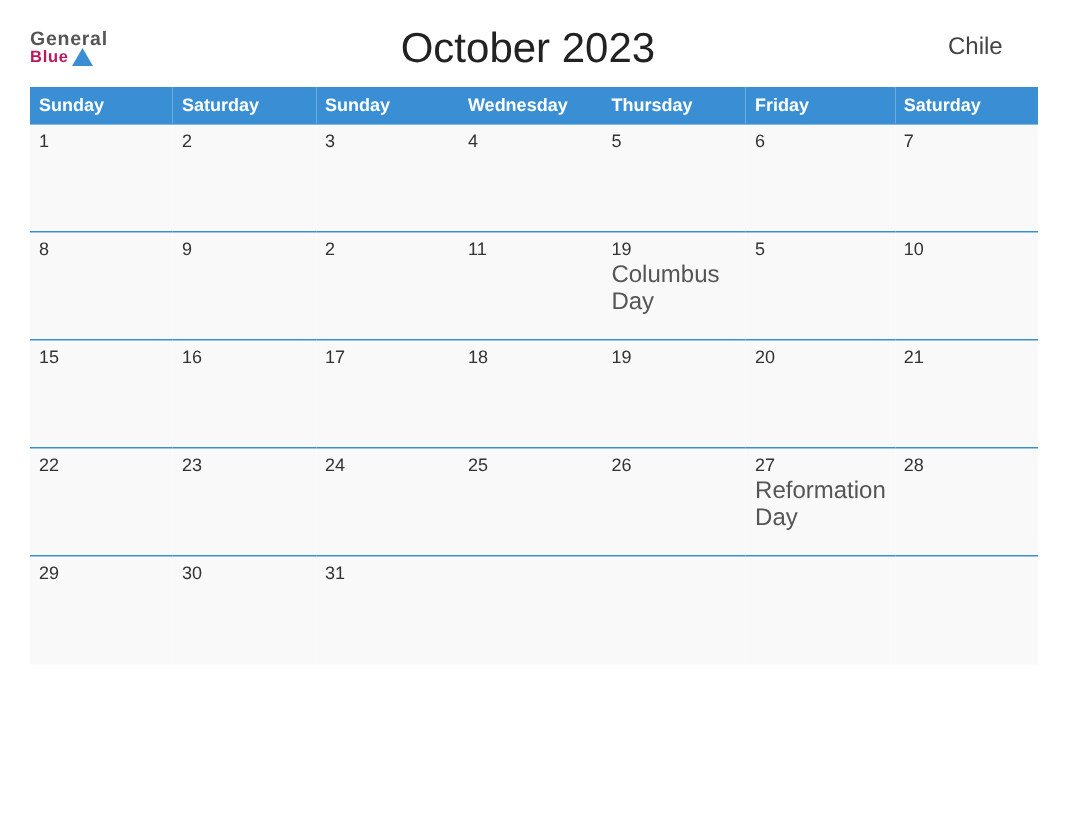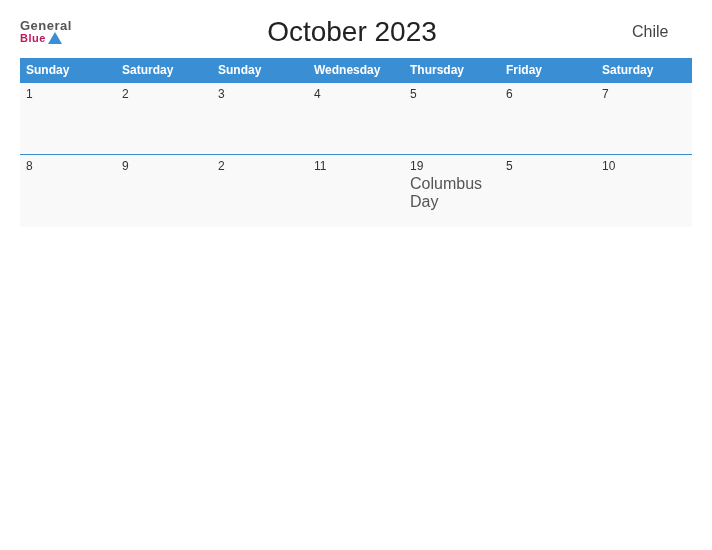--- a/index.html
+++ b/index.html
@@ -179,15 +179,77 @@
             <span class="day-num">19</span>
             <span class="day-event">Columbus Day</span>
           </td>
           <td>
             <span class="day-num">5</span>
           </td>
           <td>
             <span class="day-num">10</span>
           </td>
         </tr>
+        <tr>
+          <td>
+            <span class="day-num">15</span>
+          </td>
+          <td>
+            <span class="day-num">16</span>
+          </td>
+          <td>
+            <span class="day-num">17</span>
+          </td>
+          <td>
+            <span class="day-num">18</span>
+          </td>
+          <td>
+            <span class="day-num">19</span>
+          </td>
+          <td>
+            <span class="day-num">20</span>
+          </td>
+          <td>
+            <span class="day-num">21</span>
+          </td>
+        </tr>
+        <tr>
+          <td>
+            <span class="day-num">22</span>
+          </td>
+          <td>
+            <span class="day-num">23</span>
+          </td>
+          <td>
+            <span class="day-num">24</span>
+          </td>
+          <td>
+            <span class="day-num">25</span>
+          </td>
+          <td>
+            <span class="day-num">26</span>
+          </td>
+          <td>
+            <span class="day-num">27</span>
+            <span class="day-event">Reformation Day</span>
+          </td>
+          <td>
+            <span class="day-num">28</span>
+          </td>
+        </tr>
+        <tr class="last-row">
+          <td>
+            <span class="day-num">29</span>
+          </td>
+          <td>
+            <span class="day-num">30</span>
+          </td>
+          <td>
+            <span class="day-num">31</span>
+          </td>
+          <td></td>
+          <td></td>
+          <td></td>
+          <td></td>
+        </tr>
       </tbody>
   </table>
 </div>
 
 </body></html>

